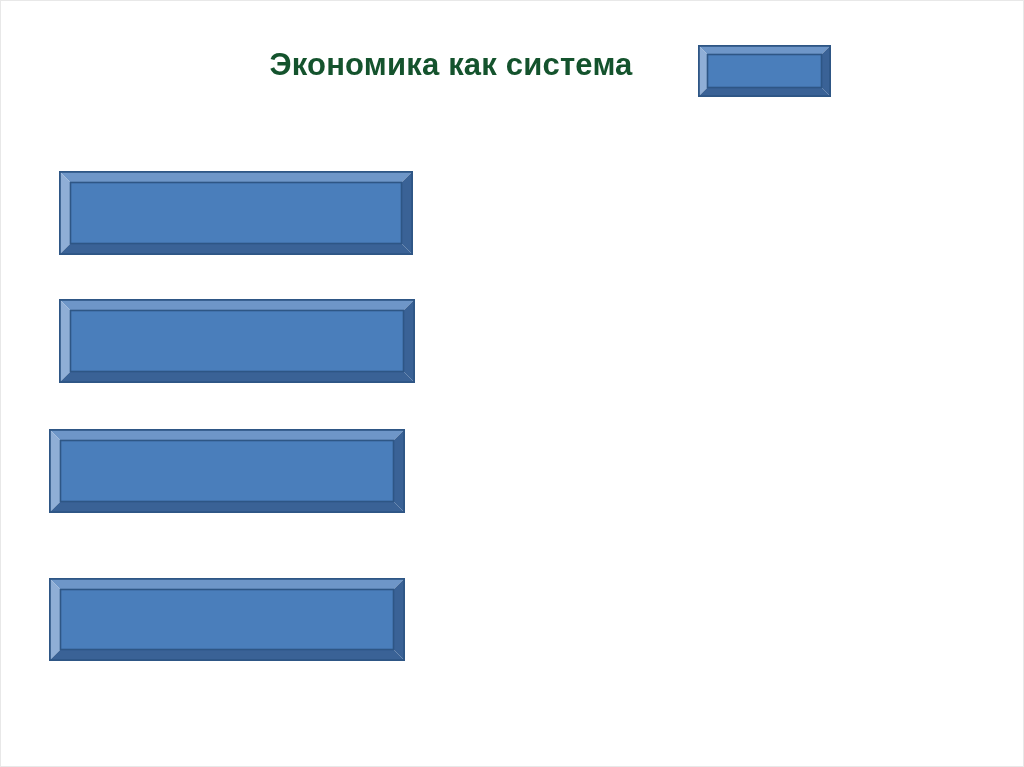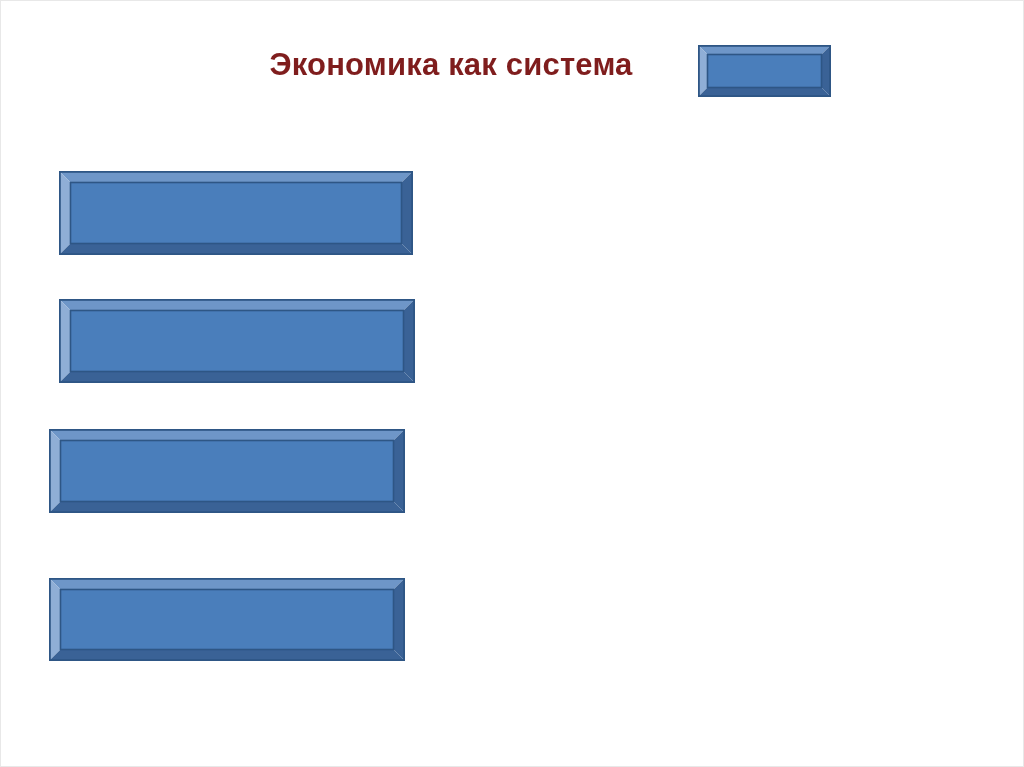--- a/index.html
+++ b/index.html
@@ -50,21 +50,21 @@
     display: block;
     width: 100%;
     height: 100%;
   }
 </style>
 </head>
 <body>
 
 <div id="slide" style="width: 1024px; height: 767px; background: rgb(255, 255, 255); border-color: rgb(232, 232, 232);">
 
-  <div id="slide-title" style="color: #7f1d1d;">
+  <div id="slide-title" style="color: #14532d;">
     <span id="title-inner">Экономика как система</span>
   </div>
 
   <div id="shape-layer">
       <div class="bevel" style="left: 697px; top: 44px; width: 133px; height: 52px;">
         <svg viewBox="0 0 133 52" preserveAspectRatio="none">
           <polygon points="0,0 133,0 124,9 9,9" fill="#6E96C8" shape-rendering="geometricPrecision"></polygon>
           <polygon points="0,0 9,9 9,43 0,52" fill="#8FAED6" shape-rendering="geometricPrecision"></polygon>
           <polygon points="133,0 133,52 124,43 124,9" fill="#3A6296" shape-rendering="geometricPrecision"></polygon>
           <polygon points="0,52 9,43 124,43 133,52" fill="#3A6296" shape-rendering="geometricPrecision"></polygon>

